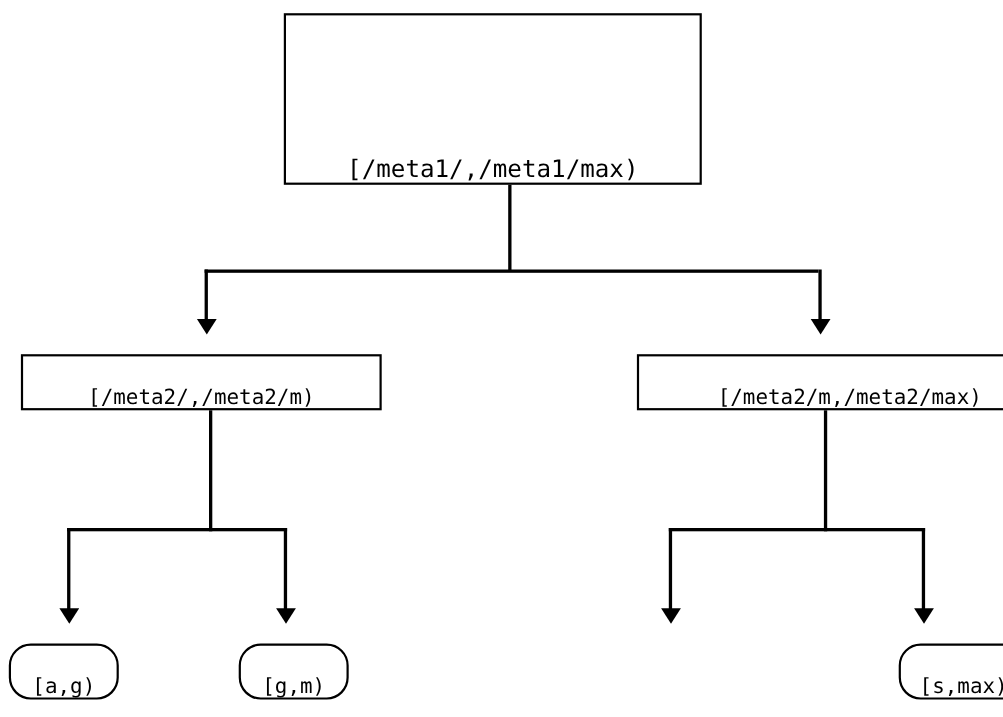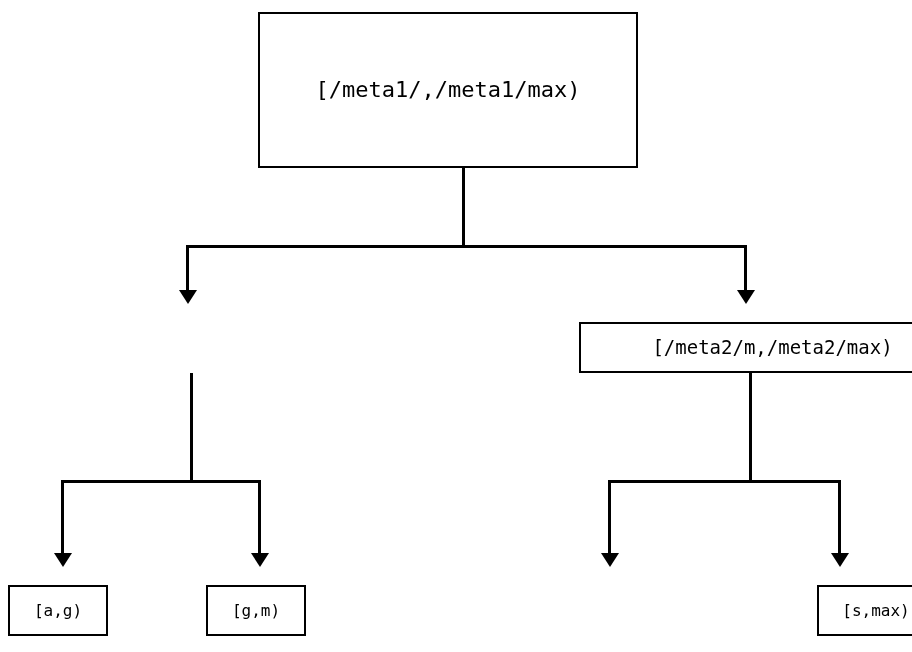--- a/index.html
+++ b/index.html
@@ -15,21 +15,21 @@
     background: #ffffff;
     overflow: hidden;
     font-family: "DejaVu Sans Mono", "Liberation Mono", monospace;
   }
   .node {
     position: absolute;
     box-sizing: border-box;
     border: 2px solid #000000;
     background: #ffffff;
     display: flex;
-    align-items: center;
+    align-items: flex-end;
     justify-content: center;
     color: #000000;
     white-space: pre;
   }
   .node-label {
     display: block;
     line-height: 1;
     color: #000000;
     white-space: pre;
   }
@@ -49,25 +49,26 @@
   }
   .node-mid-right {
     left: 579px;
     top: 322px;
     width: 387px;
     height: 51px;
     font-size: 19px;
   }
   .node-leaf {
     height: 51px;
-    font-size: 16px;
+    font-size: 19px;
     top: 585px;
+    border-radius: 20px;
   }
   .node-leaf-1 { left: 8px;   width: 100px; }
-  .node-leaf-2 { left: 206px; width: 100px; }
+  .node-leaf-2 { left: 217px; width: 100px; }
   .node-leaf-3 { left: 553px; width: 100px; }
   .node-leaf-4 { left: 778px; width: 118px; margin-left: 39px; }
 
   
   .seg {
     position: absolute;
     background: #000000;
   }
   .seg-v { width: 3px; }
   .seg-h { height: 3px; }
@@ -91,20 +92,23 @@
     <span class="node-label">[/meta1/,/meta1/max)</span>
   </div>
 
   <div class="seg seg-v" style="left:462px; top:168px; height:79px;"></div>
   <div class="seg seg-h" style="left:186px; top:245px; width:558px;"></div>
   <div class="seg seg-v" style="left:186px; top:245px; height:47px;"></div>
   <div class="arrow" style="left:179px; top:290px;"></div>
   <div class="seg seg-v" style="left:744px; top:245px; height:47px;"></div>
   <div class="arrow" style="left:737px; top:290px;"></div>
 
+  <div class="node node-mid-left">
+    <span class="node-label">[/meta2/,/meta2/m)</span>
+  </div>
 
   <div class="node node-mid-right">
     <span class="node-label">[/meta2/m,/meta2/max)</span>
   </div>
 
   <div class="seg seg-v" style="left:190px; top:373px; height:110px;"></div>
   <div class="seg seg-h" style="left:61px; top:480px; width:200px;"></div>
   <div class="seg seg-v" style="left:61px; top:480px; height:75px;"></div>
   <div class="arrow" style="left:54px; top:553px;"></div>
   <div class="seg seg-v" style="left:258px; top:480px; height:75px;"></div>

